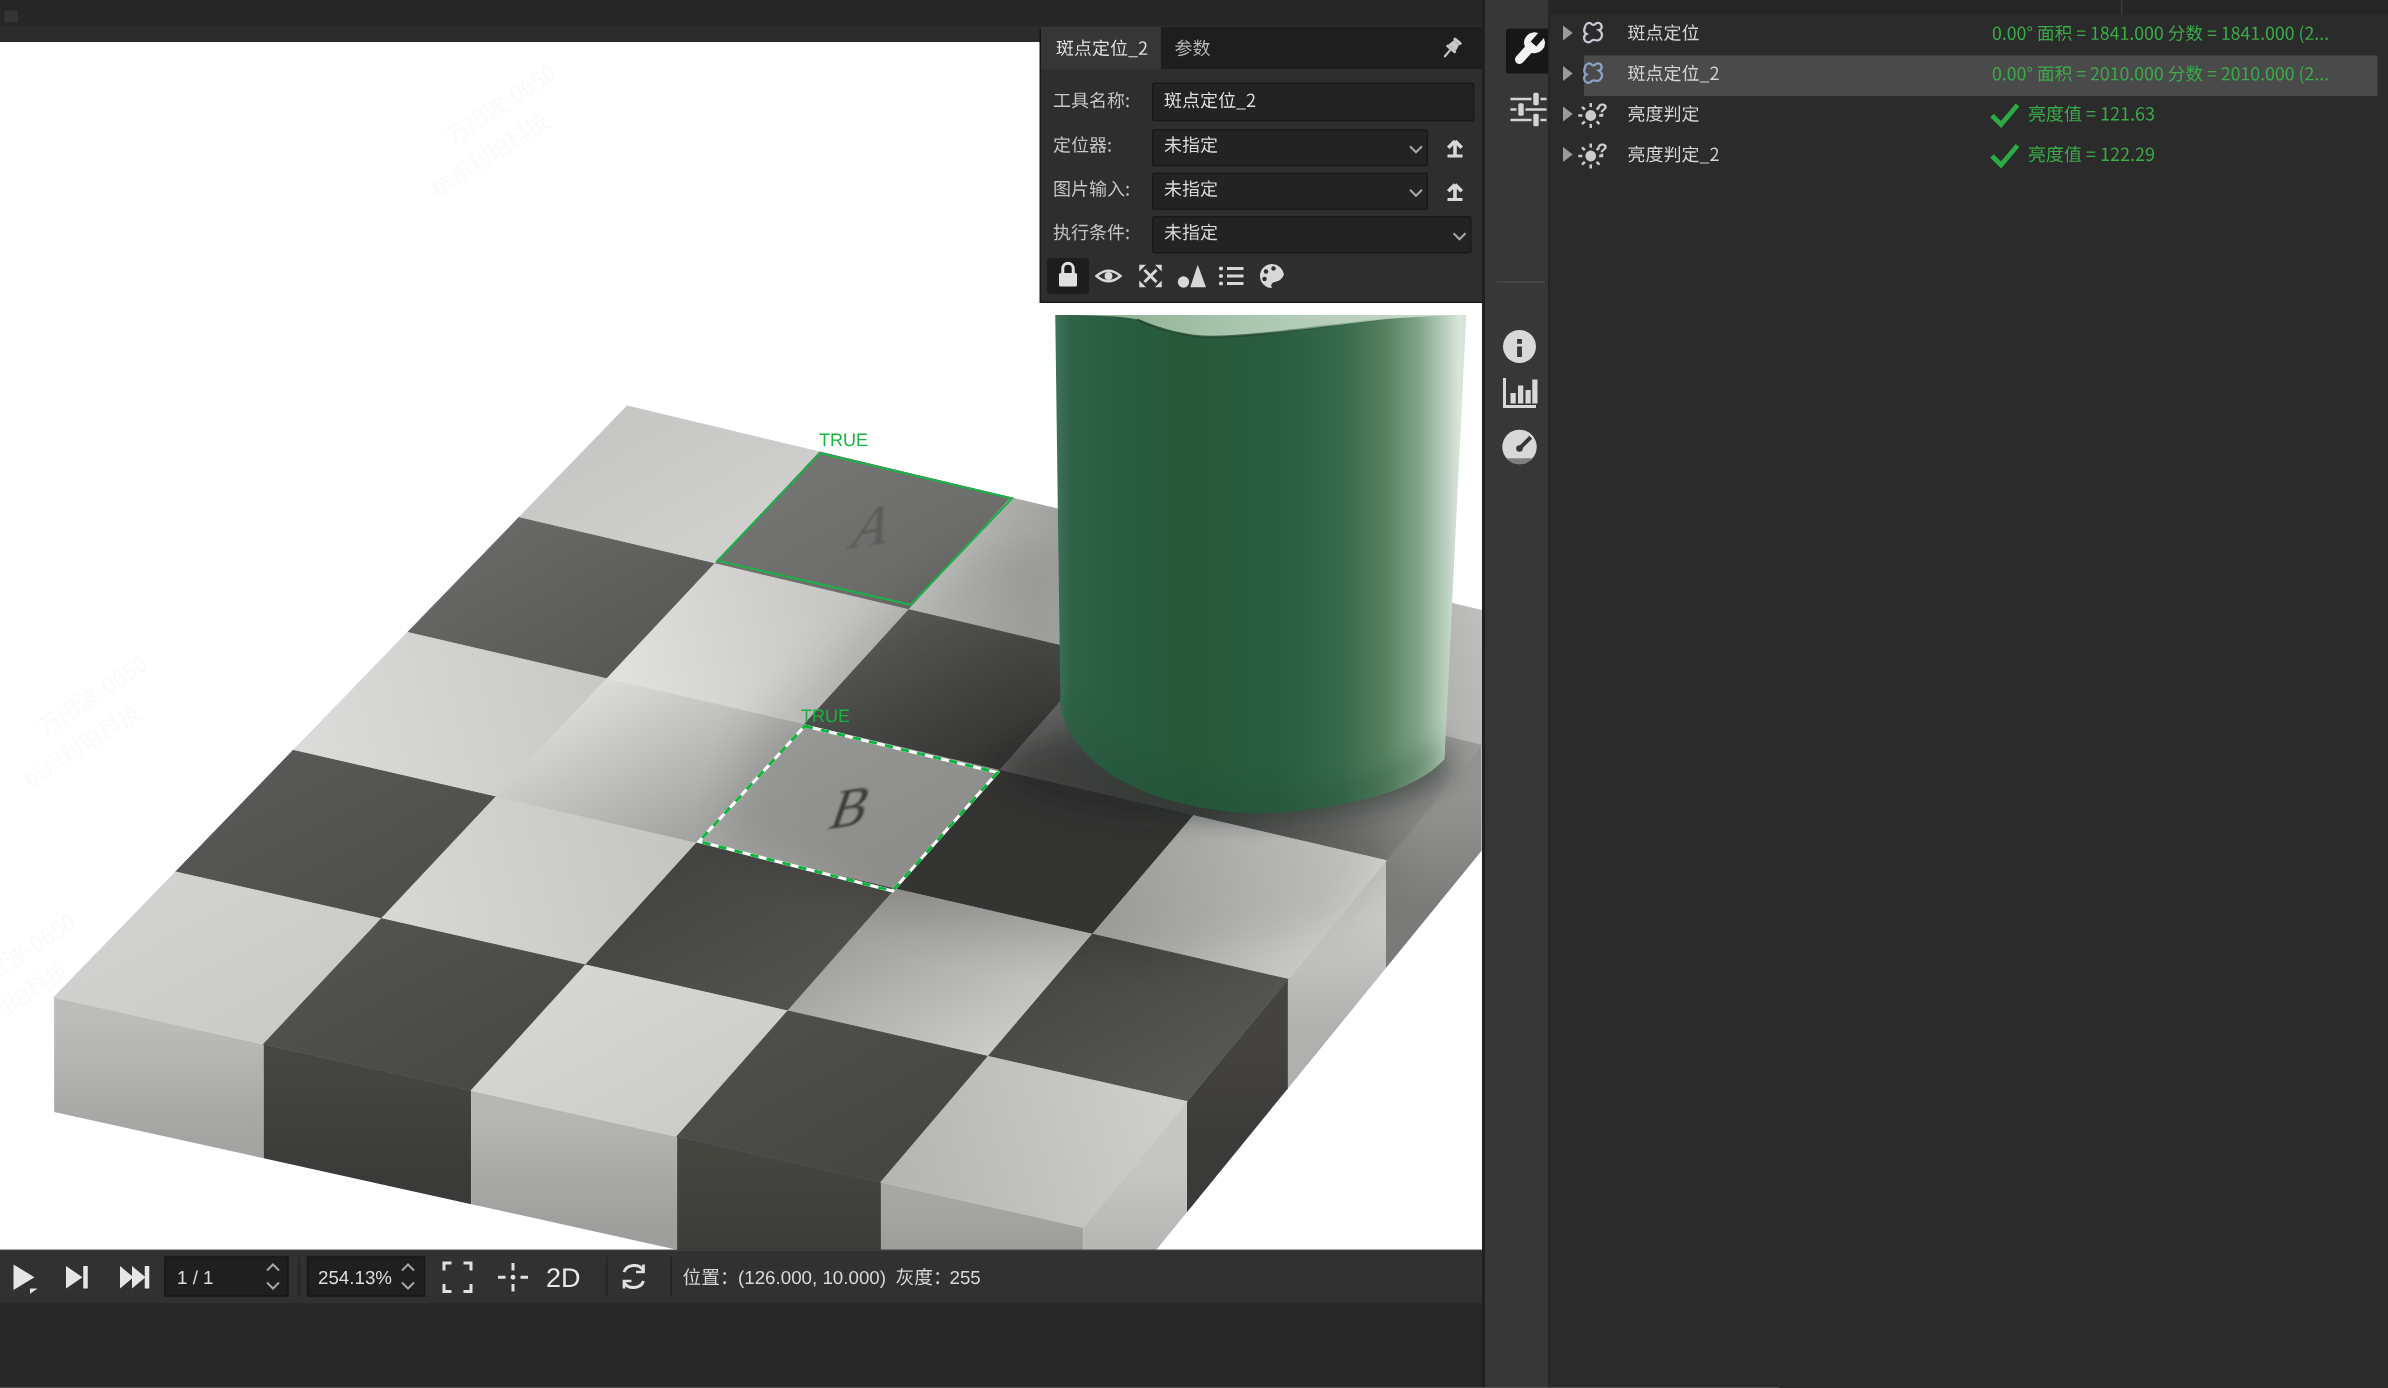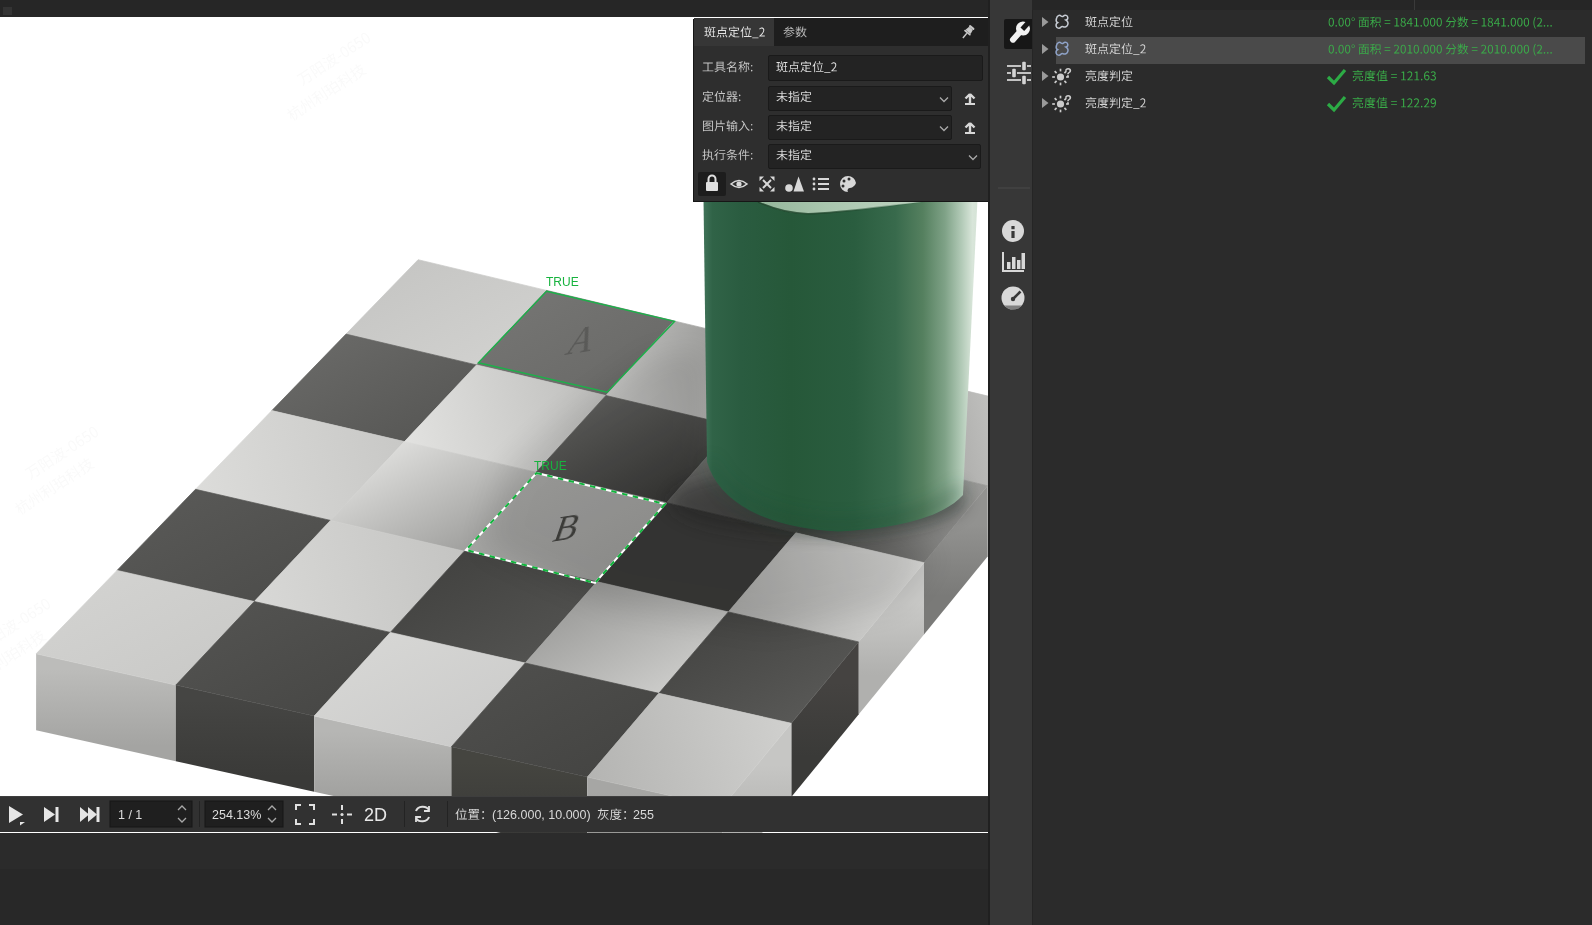--- a/index.html
+++ b/index.html
@@ -1,17 +1,17 @@
 <!DOCTYPE html>
 <html><head><meta charset="utf-8"><style>
 html,body{margin:0;padding:0;width:1592px;height:925px;background:#2b2b2b;font-family:"Liberation Sans",sans-serif;overflow:hidden}
 #app{position:relative;width:1592px;height:925px}
 </style></head><body>
 <div id="app">
-<div style="position:absolute;left:0;top:17px;width:988px;height:816px;background:#ffffff;overflow:hidden">
+<div style="position:absolute;left:0;top:28px;width:988px;height:816px;background:#ffffff;overflow:hidden">
 <svg width="988" height="816" viewBox="0 17 988 816" style="position:absolute;left:0;top:0">
         <g transform="translate(302,86) rotate(-33)" opacity="0.025">
           <path d="M0.9 -11.5V-10.4H5.0C4.9 -6.5 4.7 -1.8 0.5 0.4C0.8 0.6 1.2 0.9 1.3 1.2C4.3 -0.4 5.4 -3.3 5.8 -6.2H11.5C11.3 -2.2 11.0 -0.6 10.6 -0.1C10.4 0.0 10.2 0.1 9.9 0.0C9.5 0.0 8.4 0.0 7.2 -0.1C7.5 0.3 7.6 0.7 7.6 1.1C8.7 1.1 9.7 1.1 10.3 1.1C10.9 1.1 11.2 0.9 11.6 0.5C12.2 -0.1 12.4 -1.9 12.7 -6.8C12.7 -6.9 12.7 -7.3 12.7 -7.3H6.0C6.1 -8.3 6.1 -9.4 6.2 -10.4H14.1V-11.5Z M21.9 -11.7V1.1H23.0V-0.1H27.5V0.9H28.6V-11.7ZM23.0 -1.1V-5.5H27.5V-1.1ZM23.0 -6.6V-10.6H27.5V-6.6ZM16.3 -12.0V1.2H17.4V-11.0H19.7C19.3 -9.9 18.7 -8.6 18.1 -7.6C19.5 -6.4 19.9 -5.4 19.9 -4.5C19.9 -4.1 19.8 -3.7 19.5 -3.5C19.4 -3.4 19.1 -3.4 18.9 -3.4C18.6 -3.3 18.2 -3.3 17.8 -3.4C17.9 -3.1 18.0 -2.6 18.0 -2.4C18.5 -2.3 19.0 -2.3 19.3 -2.4C19.7 -2.4 20.0 -2.5 20.3 -2.7C20.8 -3.0 21.0 -3.6 21.0 -4.4C21.0 -5.4 20.6 -6.5 19.2 -7.7C19.8 -8.9 20.6 -10.3 21.1 -11.5L20.4 -12.0L20.2 -12.0Z M31.4 -11.7C32.3 -11.2 33.4 -10.4 34.0 -9.9L34.6 -10.8C34.1 -11.3 32.9 -12.0 32.0 -12.4ZM30.6 -7.6C31.5 -7.2 32.7 -6.5 33.2 -6.0L33.9 -6.9C33.3 -7.4 32.1 -8.0 31.2 -8.4ZM30.9 0.3 31.9 1.0C32.7 -0.4 33.6 -2.3 34.3 -3.8L33.4 -4.5C32.7 -2.8 31.6 -0.8 30.9 0.3ZM39.0 -9.4V-6.7H36.4V-9.4ZM35.3 -10.4V-6.6C35.3 -4.5 35.1 -1.5 33.5 0.6C33.8 0.7 34.2 1.0 34.4 1.2C35.9 -0.7 36.3 -3.5 36.4 -5.7H36.8C37.3 -4.2 38.1 -2.8 39.2 -1.7C38.1 -0.8 36.9 -0.1 35.5 0.3C35.8 0.5 36.1 1.0 36.3 1.2C37.6 0.8 38.9 0.0 39.9 -0.9C41.0 0.0 42.3 0.8 43.8 1.2C43.9 0.9 44.2 0.5 44.5 0.2C43.0 -0.1 41.8 -0.8 40.7 -1.7C41.9 -2.9 42.8 -4.5 43.3 -6.5L42.6 -6.8L42.4 -6.7H40.0V-9.4H42.9C42.6 -8.7 42.4 -8.0 42.1 -7.5L43.1 -7.2C43.5 -8.0 44.0 -9.2 44.4 -10.3L43.5 -10.5L43.4 -10.4H40.0V-12.6H39.0V-10.4ZM37.8 -5.7H41.9C41.4 -4.4 40.8 -3.3 39.9 -2.4C39.0 -3.3 38.3 -4.5 37.8 -5.7Z M45.7 -3.7H49.5V-4.7H45.7Z M54.4 0.2C56.5 0.2 57.8 -1.7 57.8 -5.5C57.8 -9.3 56.5 -11.2 54.4 -11.2C52.3 -11.2 51.0 -9.3 51.0 -5.5C51.0 -1.7 52.3 0.2 54.4 0.2ZM54.4 -0.9C53.1 -0.9 52.3 -2.3 52.3 -5.5C52.3 -8.7 53.1 -10.1 54.4 -10.1C55.6 -10.1 56.5 -8.7 56.5 -5.5C56.5 -2.3 55.6 -0.9 54.4 -0.9Z M63.0 0.2C64.8 0.2 66.2 -1.2 66.2 -3.4C66.2 -5.7 65.0 -6.8 63.1 -6.8C62.3 -6.8 61.3 -6.3 60.7 -5.5C60.7 -8.9 62.0 -10.1 63.5 -10.1C64.2 -10.1 64.8 -9.7 65.2 -9.2L66.0 -10.1C65.4 -10.7 64.6 -11.2 63.4 -11.2C61.3 -11.2 59.4 -9.6 59.4 -5.2C59.4 -1.6 60.9 0.2 63.0 0.2ZM60.7 -4.4C61.4 -5.4 62.2 -5.8 62.9 -5.8C64.3 -5.8 64.9 -4.9 64.9 -3.4C64.9 -1.9 64.1 -0.9 63.0 -0.9C61.7 -0.9 60.8 -2.1 60.7 -4.4Z M70.8 0.2C72.6 0.2 74.4 -1.2 74.4 -3.6C74.4 -6.0 72.9 -7.1 71.1 -7.1C70.4 -7.1 69.9 -6.9 69.4 -6.6L69.7 -9.8H73.8V-11.0H68.5L68.1 -5.9L68.9 -5.4C69.5 -5.8 70.0 -6.0 70.7 -6.0C72.1 -6.0 73.0 -5.1 73.0 -3.5C73.0 -1.9 72.0 -0.9 70.7 -0.9C69.4 -0.9 68.6 -1.5 68.0 -2.2L67.3 -1.3C68.0 -0.5 69.1 0.2 70.8 0.2Z M79.4 0.2C81.4 0.2 82.8 -1.7 82.8 -5.5C82.8 -9.3 81.4 -11.2 79.4 -11.2C77.2 -11.2 75.9 -9.3 75.9 -5.5C75.9 -1.7 77.2 0.2 79.4 0.2ZM79.4 -0.9C78.1 -0.9 77.2 -2.3 77.2 -5.5C77.2 -8.7 78.1 -10.1 79.4 -10.1C80.6 -10.1 81.5 -8.7 81.5 -5.5C81.5 -2.3 80.6 -0.9 79.4 -0.9Z" fill="#333"></path>
           <path d="M-22.0 14.1V15.1H-13.8V14.1ZM-19.6 11.6C-19.2 12.3 -18.8 13.3 -18.6 13.9L-17.5 13.5C-17.7 12.9 -18.1 12.0 -18.6 11.3ZM-25.0 11.4V14.6H-27.2V15.6H-25.1C-25.6 17.6 -26.6 19.8 -27.5 21.0C-27.3 21.3 -27.1 21.7 -26.9 22.1C-26.2 21.1 -25.5 19.5 -25.0 17.9V25.2H-24.0V17.7C-23.5 18.5 -22.9 19.5 -22.6 20.0L-21.9 19.1C-22.2 18.6 -23.5 16.7 -24.0 16.2V15.6H-22.4V14.6H-24.0V11.4ZM-20.8 16.6V19.4C-20.8 21.0 -21.1 23.0 -23.3 24.4C-23.1 24.6 -22.7 25.1 -22.5 25.3C-20.2 23.7 -19.7 21.3 -19.7 19.4V17.7H-16.9V23.3C-16.9 24.3 -16.8 24.6 -16.6 24.8C-16.3 25.0 -16.0 25.1 -15.7 25.1C-15.5 25.1 -15.1 25.1 -14.9 25.1C-14.6 25.1 -14.3 25.0 -14.1 24.9C-13.9 24.7 -13.7 24.5 -13.6 24.2C-13.6 23.8 -13.5 22.8 -13.5 22.1C-13.8 21.9 -14.2 21.8 -14.4 21.6C-14.4 22.5 -14.4 23.2 -14.4 23.5C-14.5 23.8 -14.5 23.9 -14.6 24.0C-14.7 24.0 -14.8 24.1 -15.0 24.1C-15.1 24.1 -15.3 24.1 -15.4 24.1C-15.5 24.1 -15.6 24.1 -15.7 24.0C-15.8 23.9 -15.8 23.7 -15.8 23.3V16.6Z M-9.5 11.7V16.3C-9.5 19.1 -9.7 22.1 -12.2 24.3C-11.9 24.5 -11.5 24.9 -11.3 25.2C-8.7 22.7 -8.3 19.4 -8.3 16.3V11.7ZM-5.2 12.0V24.2H-4.1V12.0ZM-0.7 11.6V25.0H0.4V11.6ZM-11.1 15.1C-11.4 16.4 -11.9 18.0 -12.6 19.1L-11.6 19.5C-10.9 18.4 -10.5 16.7 -10.2 15.4ZM-8.0 15.7C-7.5 16.9 -7.0 18.5 -6.8 19.5L-5.8 19.1C-6.0 18.1 -6.5 16.6 -7.0 15.3ZM-3.7 15.6C-3.0 16.8 -2.3 18.4 -2.1 19.4L-1.2 18.9C-1.4 17.9 -2.1 16.4 -2.9 15.2Z M10.9 13.2V21.5H12.0V13.2ZM14.6 11.7V23.7C14.6 24.0 14.5 24.1 14.2 24.1C13.9 24.1 12.9 24.1 11.9 24.1C12.0 24.4 12.2 24.9 12.3 25.2C13.7 25.2 14.5 25.2 15.0 25.0C15.5 24.8 15.7 24.5 15.7 23.7V11.7ZM8.9 11.5C7.5 12.1 4.8 12.6 2.6 12.9C2.8 13.2 2.9 13.6 3.0 13.8C3.9 13.7 4.9 13.6 5.9 13.4V15.9H2.8V17.0H5.6C4.9 18.8 3.6 20.9 2.4 22.1C2.6 22.3 2.9 22.8 3.0 23.1C4.0 22.1 5.1 20.4 5.9 18.7V25.2H7.0V19.2C7.8 19.9 8.7 20.9 9.2 21.4L9.8 20.5C9.4 20.1 7.7 18.6 7.0 18.1V17.0H9.9V15.9H7.0V13.1C8.0 12.9 9.0 12.6 9.7 12.3Z M17.5 22.5 17.8 23.6C19.1 23.2 20.9 22.6 22.5 22.1L22.3 21.0L20.6 21.5V17.8H22.1V16.8H20.6V13.5H22.4V12.4H17.7V13.5H19.6V16.8H17.8V17.8H19.6V21.9C18.8 22.1 18.1 22.3 17.5 22.5ZM24.3 19.7H29.5V23.3H24.3ZM24.3 18.6V15.2H29.5V18.6ZM26.3 11.4C26.1 12.2 25.9 13.3 25.6 14.1H23.2V25.2H24.3V24.3H29.5V25.1H30.7V14.1H26.8C27.0 13.3 27.3 12.4 27.6 11.6Z M39.5 13.1C40.4 13.7 41.5 14.6 41.9 15.2L42.7 14.5C42.2 13.9 41.2 13.0 40.3 12.4ZM38.9 17.0C39.9 17.6 41.1 18.6 41.6 19.2L42.4 18.5C41.8 17.8 40.6 16.9 39.6 16.4ZM37.6 11.6C36.5 12.1 34.5 12.6 32.8 12.8C32.9 13.1 33.1 13.4 33.1 13.7C33.8 13.6 34.5 13.5 35.2 13.4V15.6H32.6V16.7H35.0C34.4 18.4 33.4 20.4 32.4 21.4C32.6 21.7 32.9 22.1 33.0 22.5C33.8 21.5 34.6 20.0 35.2 18.5V25.2H36.3V18.2C36.8 18.9 37.4 19.9 37.7 20.4L38.4 19.6C38.1 19.1 36.7 17.5 36.3 17.0V16.7H38.5V15.6H36.3V13.1C37.0 12.9 37.7 12.7 38.3 12.5ZM38.3 21.1 38.5 22.2 43.4 21.4V25.2H44.5V21.2L46.5 20.9L46.3 19.9L44.5 20.2V11.4H43.4V20.3Z M56.2 11.4V13.8H52.7V14.8H56.2V17.1H53.0V18.1H53.5L53.4 18.1C54.0 19.7 54.8 21.1 55.9 22.3C54.7 23.2 53.3 23.8 51.8 24.2C52.0 24.4 52.3 24.9 52.4 25.2C54.0 24.7 55.4 24.0 56.7 23.0C57.8 24.0 59.2 24.8 60.7 25.2C60.9 24.9 61.2 24.5 61.5 24.2C60.0 23.9 58.7 23.2 57.6 22.3C58.9 21.0 60.0 19.4 60.6 17.3L59.9 17.0L59.7 17.1H57.3V14.8H60.9V13.8H57.3V11.4ZM54.5 18.1H59.2C58.7 19.5 57.8 20.6 56.8 21.6C55.8 20.6 55.1 19.4 54.5 18.1ZM49.7 11.4V14.4H47.7V15.5H49.7V18.8C48.9 19.0 48.2 19.2 47.6 19.3L47.9 20.4L49.7 19.9V23.8C49.7 24.1 49.6 24.1 49.4 24.1C49.2 24.1 48.5 24.1 47.8 24.1C48.0 24.4 48.1 24.9 48.2 25.2C49.2 25.2 49.8 25.1 50.2 25.0C50.6 24.8 50.8 24.5 50.8 23.8V19.6L52.6 19.0L52.4 18.0L50.8 18.5V15.5H52.4V14.4H50.8V11.4Z" fill="#333"></path>
         </g>
         <g transform="translate(30,480) rotate(-33)" opacity="0.025">
           <path d="M0.9 -11.5V-10.4H5.0C4.9 -6.5 4.7 -1.8 0.5 0.4C0.8 0.6 1.2 0.9 1.3 1.2C4.3 -0.4 5.4 -3.3 5.8 -6.2H11.5C11.3 -2.2 11.0 -0.6 10.6 -0.1C10.4 0.0 10.2 0.1 9.9 0.0C9.5 0.0 8.4 0.0 7.2 -0.1C7.5 0.3 7.6 0.7 7.6 1.1C8.7 1.1 9.7 1.1 10.3 1.1C10.9 1.1 11.2 0.9 11.6 0.5C12.2 -0.1 12.4 -1.9 12.7 -6.8C12.7 -6.9 12.7 -7.3 12.7 -7.3H6.0C6.1 -8.3 6.1 -9.4 6.2 -10.4H14.1V-11.5Z M21.9 -11.7V1.1H23.0V-0.1H27.5V0.9H28.6V-11.7ZM23.0 -1.1V-5.5H27.5V-1.1ZM23.0 -6.6V-10.6H27.5V-6.6ZM16.3 -12.0V1.2H17.4V-11.0H19.7C19.3 -9.9 18.7 -8.6 18.1 -7.6C19.5 -6.4 19.9 -5.4 19.9 -4.5C19.9 -4.1 19.8 -3.7 19.5 -3.5C19.4 -3.4 19.1 -3.4 18.9 -3.4C18.6 -3.3 18.2 -3.3 17.8 -3.4C17.9 -3.1 18.0 -2.6 18.0 -2.4C18.5 -2.3 19.0 -2.3 19.3 -2.4C19.7 -2.4 20.0 -2.5 20.3 -2.7C20.8 -3.0 21.0 -3.6 21.0 -4.4C21.0 -5.4 20.6 -6.5 19.2 -7.7C19.8 -8.9 20.6 -10.3 21.1 -11.5L20.4 -12.0L20.2 -12.0Z M31.4 -11.7C32.3 -11.2 33.4 -10.4 34.0 -9.9L34.6 -10.8C34.1 -11.3 32.9 -12.0 32.0 -12.4ZM30.6 -7.6C31.5 -7.2 32.7 -6.5 33.2 -6.0L33.9 -6.9C33.3 -7.4 32.1 -8.0 31.2 -8.4ZM30.9 0.3 31.9 1.0C32.7 -0.4 33.6 -2.3 34.3 -3.8L33.4 -4.5C32.7 -2.8 31.6 -0.8 30.9 0.3ZM39.0 -9.4V-6.7H36.4V-9.4ZM35.3 -10.4V-6.6C35.3 -4.5 35.1 -1.5 33.5 0.6C33.8 0.7 34.2 1.0 34.4 1.2C35.9 -0.7 36.3 -3.5 36.4 -5.7H36.8C37.3 -4.2 38.1 -2.8 39.2 -1.7C38.1 -0.8 36.9 -0.1 35.5 0.3C35.8 0.5 36.1 1.0 36.3 1.2C37.6 0.8 38.9 0.0 39.9 -0.9C41.0 0.0 42.3 0.8 43.8 1.2C43.9 0.9 44.2 0.5 44.5 0.2C43.0 -0.1 41.8 -0.8 40.7 -1.7C41.9 -2.9 42.8 -4.5 43.3 -6.5L42.6 -6.8L42.4 -6.7H40.0V-9.4H42.9C42.6 -8.7 42.4 -8.0 42.1 -7.5L43.1 -7.2C43.5 -8.0 44.0 -9.2 44.4 -10.3L43.5 -10.5L43.4 -10.4H40.0V-12.6H39.0V-10.4ZM37.8 -5.7H41.9C41.4 -4.4 40.8 -3.3 39.9 -2.4C39.0 -3.3 38.3 -4.5 37.8 -5.7Z M45.7 -3.7H49.5V-4.7H45.7Z M54.4 0.2C56.5 0.2 57.8 -1.7 57.8 -5.5C57.8 -9.3 56.5 -11.2 54.4 -11.2C52.3 -11.2 51.0 -9.3 51.0 -5.5C51.0 -1.7 52.3 0.2 54.4 0.2ZM54.4 -0.9C53.1 -0.9 52.3 -2.3 52.3 -5.5C52.3 -8.7 53.1 -10.1 54.4 -10.1C55.6 -10.1 56.5 -8.7 56.5 -5.5C56.5 -2.3 55.6 -0.9 54.4 -0.9Z M63.0 0.2C64.8 0.2 66.2 -1.2 66.2 -3.4C66.2 -5.7 65.0 -6.8 63.1 -6.8C62.3 -6.8 61.3 -6.3 60.7 -5.5C60.7 -8.9 62.0 -10.1 63.5 -10.1C64.2 -10.1 64.8 -9.7 65.2 -9.2L66.0 -10.1C65.4 -10.7 64.6 -11.2 63.4 -11.2C61.3 -11.2 59.4 -9.6 59.4 -5.2C59.4 -1.6 60.9 0.2 63.0 0.2ZM60.7 -4.4C61.4 -5.4 62.2 -5.8 62.9 -5.8C64.3 -5.8 64.9 -4.9 64.9 -3.4C64.9 -1.9 64.1 -0.9 63.0 -0.9C61.7 -0.9 60.8 -2.1 60.7 -4.4Z M70.8 0.2C72.6 0.2 74.4 -1.2 74.4 -3.6C74.4 -6.0 72.9 -7.1 71.1 -7.1C70.4 -7.1 69.9 -6.9 69.4 -6.6L69.7 -9.8H73.8V-11.0H68.5L68.1 -5.9L68.9 -5.4C69.5 -5.8 70.0 -6.0 70.7 -6.0C72.1 -6.0 73.0 -5.1 73.0 -3.5C73.0 -1.9 72.0 -0.9 70.7 -0.9C69.4 -0.9 68.6 -1.5 68.0 -2.2L67.3 -1.3C68.0 -0.5 69.1 0.2 70.8 0.2Z M79.4 0.2C81.4 0.2 82.8 -1.7 82.8 -5.5C82.8 -9.3 81.4 -11.2 79.4 -11.2C77.2 -11.2 75.9 -9.3 75.9 -5.5C75.9 -1.7 77.2 0.2 79.4 0.2ZM79.4 -0.9C78.1 -0.9 77.2 -2.3 77.2 -5.5C77.2 -8.7 78.1 -10.1 79.4 -10.1C80.6 -10.1 81.5 -8.7 81.5 -5.5C81.5 -2.3 80.6 -0.9 79.4 -0.9Z" fill="#333"></path>
           <path d="M-22.0 14.1V15.1H-13.8V14.1ZM-19.6 11.6C-19.2 12.3 -18.8 13.3 -18.6 13.9L-17.5 13.5C-17.7 12.9 -18.1 12.0 -18.6 11.3ZM-25.0 11.4V14.6H-27.2V15.6H-25.1C-25.6 17.6 -26.6 19.8 -27.5 21.0C-27.3 21.3 -27.1 21.7 -26.9 22.1C-26.2 21.1 -25.5 19.5 -25.0 17.9V25.2H-24.0V17.7C-23.5 18.5 -22.9 19.5 -22.6 20.0L-21.9 19.1C-22.2 18.6 -23.5 16.7 -24.0 16.2V15.6H-22.4V14.6H-24.0V11.4ZM-20.8 16.6V19.4C-20.8 21.0 -21.1 23.0 -23.3 24.4C-23.1 24.6 -22.7 25.1 -22.5 25.3C-20.2 23.7 -19.7 21.3 -19.7 19.4V17.7H-16.9V23.3C-16.9 24.3 -16.8 24.6 -16.6 24.8C-16.3 25.0 -16.0 25.1 -15.7 25.1C-15.5 25.1 -15.1 25.1 -14.9 25.1C-14.6 25.1 -14.3 25.0 -14.1 24.9C-13.9 24.7 -13.7 24.5 -13.6 24.2C-13.6 23.8 -13.5 22.8 -13.5 22.1C-13.8 21.9 -14.2 21.8 -14.4 21.6C-14.4 22.5 -14.4 23.2 -14.4 23.5C-14.5 23.8 -14.5 23.9 -14.6 24.0C-14.7 24.0 -14.8 24.1 -15.0 24.1C-15.1 24.1 -15.3 24.1 -15.4 24.1C-15.5 24.1 -15.6 24.1 -15.7 24.0C-15.8 23.9 -15.8 23.7 -15.8 23.3V16.6Z M-9.5 11.7V16.3C-9.5 19.1 -9.7 22.1 -12.2 24.3C-11.9 24.5 -11.5 24.9 -11.3 25.2C-8.7 22.7 -8.3 19.4 -8.3 16.3V11.7ZM-5.2 12.0V24.2H-4.1V12.0ZM-0.7 11.6V25.0H0.4V11.6ZM-11.1 15.1C-11.4 16.4 -11.9 18.0 -12.6 19.1L-11.6 19.5C-10.9 18.4 -10.5 16.7 -10.2 15.4ZM-8.0 15.7C-7.5 16.9 -7.0 18.5 -6.8 19.5L-5.8 19.1C-6.0 18.1 -6.5 16.6 -7.0 15.3ZM-3.7 15.6C-3.0 16.8 -2.3 18.4 -2.1 19.4L-1.2 18.9C-1.4 17.9 -2.1 16.4 -2.9 15.2Z M10.9 13.2V21.5H12.0V13.2ZM14.6 11.7V23.7C14.6 24.0 14.5 24.1 14.2 24.1C13.9 24.1 12.9 24.1 11.9 24.1C12.0 24.4 12.2 24.9 12.3 25.2C13.7 25.2 14.5 25.2 15.0 25.0C15.5 24.8 15.7 24.5 15.7 23.7V11.7ZM8.9 11.5C7.5 12.1 4.8 12.6 2.6 12.9C2.8 13.2 2.9 13.6 3.0 13.8C3.9 13.7 4.9 13.6 5.9 13.4V15.9H2.8V17.0H5.6C4.9 18.8 3.6 20.9 2.4 22.1C2.6 22.3 2.9 22.8 3.0 23.1C4.0 22.1 5.1 20.4 5.9 18.7V25.2H7.0V19.2C7.8 19.9 8.7 20.9 9.2 21.4L9.8 20.5C9.4 20.1 7.7 18.6 7.0 18.1V17.0H9.9V15.9H7.0V13.1C8.0 12.9 9.0 12.6 9.7 12.3Z M17.5 22.5 17.8 23.6C19.1 23.2 20.9 22.6 22.5 22.1L22.3 21.0L20.6 21.5V17.8H22.1V16.8H20.6V13.5H22.4V12.4H17.7V13.5H19.6V16.8H17.8V17.8H19.6V21.9C18.8 22.1 18.1 22.3 17.5 22.5ZM24.3 19.7H29.5V23.3H24.3ZM24.3 18.6V15.2H29.5V18.6ZM26.3 11.4C26.1 12.2 25.9 13.3 25.6 14.1H23.2V25.2H24.3V24.3H29.5V25.1H30.7V14.1H26.8C27.0 13.3 27.3 12.4 27.6 11.6Z M39.5 13.1C40.4 13.7 41.5 14.6 41.9 15.2L42.7 14.5C42.2 13.9 41.2 13.0 40.3 12.4ZM38.9 17.0C39.9 17.6 41.1 18.6 41.6 19.2L42.4 18.5C41.8 17.8 40.6 16.9 39.6 16.4ZM37.6 11.6C36.5 12.1 34.5 12.6 32.8 12.8C32.9 13.1 33.1 13.4 33.1 13.7C33.8 13.6 34.5 13.5 35.2 13.4V15.6H32.6V16.7H35.0C34.4 18.4 33.4 20.4 32.4 21.4C32.6 21.7 32.9 22.1 33.0 22.5C33.8 21.5 34.6 20.0 35.2 18.5V25.2H36.3V18.2C36.8 18.9 37.4 19.9 37.7 20.4L38.4 19.6C38.1 19.1 36.7 17.5 36.3 17.0V16.7H38.5V15.6H36.3V13.1C37.0 12.9 37.7 12.7 38.3 12.5ZM38.3 21.1 38.5 22.2 43.4 21.4V25.2H44.5V21.2L46.5 20.9L46.3 19.9L44.5 20.2V11.4H43.4V20.3Z M56.2 11.4V13.8H52.7V14.8H56.2V17.1H53.0V18.1H53.5L53.4 18.1C54.0 19.7 54.8 21.1 55.9 22.3C54.7 23.2 53.3 23.8 51.8 24.2C52.0 24.4 52.3 24.9 52.4 25.2C54.0 24.7 55.4 24.0 56.7 23.0C57.8 24.0 59.2 24.8 60.7 25.2C60.9 24.9 61.2 24.5 61.5 24.2C60.0 23.9 58.7 23.2 57.6 22.3C58.9 21.0 60.0 19.4 60.6 17.3L59.9 17.0L59.7 17.1H57.3V14.8H60.9V13.8H57.3V11.4ZM54.5 18.1H59.2C58.7 19.5 57.8 20.6 56.8 21.6C55.8 20.6 55.1 19.4 54.5 18.1ZM49.7 11.4V14.4H47.7V15.5H49.7V18.8C48.9 19.0 48.2 19.2 47.6 19.3L47.9 20.4L49.7 19.9V23.8C49.7 24.1 49.6 24.1 49.4 24.1C49.2 24.1 48.5 24.1 47.8 24.1C48.0 24.4 48.1 24.9 48.2 25.2C49.2 25.2 49.8 25.1 50.2 25.0C50.6 24.8 50.8 24.5 50.8 23.8V19.6L52.6 19.0L52.4 18.0L50.8 18.5V15.5H52.4V14.4H50.8V11.4Z" fill="#333"></path>
         </g>
         <g transform="translate(-18,652) rotate(-33)" opacity="0.025">
@@ -318,21 +318,21 @@
           <circle cx="-7" cy="5" r="1.4" fill="#d8d8d8" stroke="none"></circle>
         </g>
         <g transform="translate(154,166)">
           <path d="M0 -8 A8 8 0 1 0 0 8 A2.5 2.5 0 0 1 2 4 A8 8 0 0 0 8 -1 A8.2 8.2 0 0 0 0 -8 Z" fill="#d8d8d8"></path>
           <circle cx="-4" cy="-3" r="1.5" fill="#2e2e2e"></circle>
           <circle cx="1" cy="-5" r="1.5" fill="#2e2e2e"></circle>
           <circle cx="-5" cy="2" r="1.5" fill="#2e2e2e"></circle>
         </g>
       </svg>
     </div>
-<div style="position:absolute;left:0;top:796px;width:988px;height:36px">
+<div style="position:absolute;left:0;top:833px;width:988px;height:36px">
       <svg width="988" height="36" style="position:absolute;left:0;top:0">
         <rect x="0" y="0" width="988" height="36" fill="#313131"></rect>
         <rect x="0" y="0" width="988" height="1" fill="#3e3e3e"></rect>
         <path d="M9 10 L9 27 L23 18.5 Z" fill="#e6e6e6"></path>
         <path d="M19 24 h7 l-7 5 z" fill="#313131"></path>
         <path d="M20 26 h5 l-5 3.5 z" fill="#e6e6e6"></path>
         <path d="M44 11 L44 26 L55 18.5 Z" fill="#e6e6e6"></path>
         <rect x="55.5" y="11" width="3" height="15" fill="#e6e6e6"></rect>
         <path d="M80 11 L80 26 L89 18.5 Z" fill="#e6e6e6"></path>
         <path d="M88 11 L88 26 L97 18.5 Z" fill="#e6e6e6"></path>

